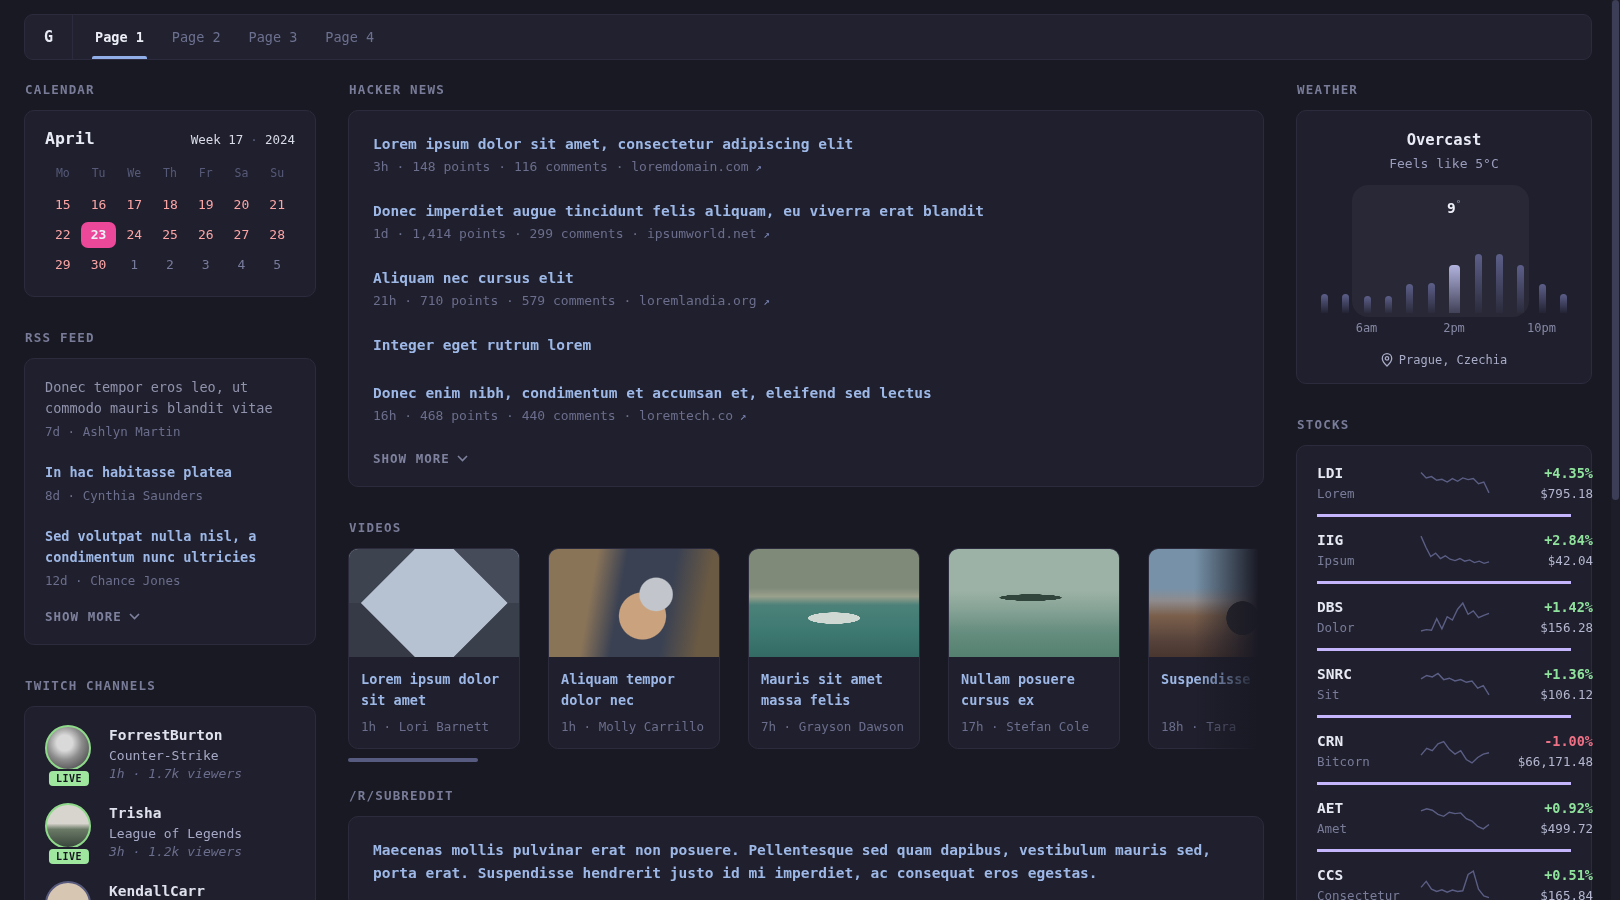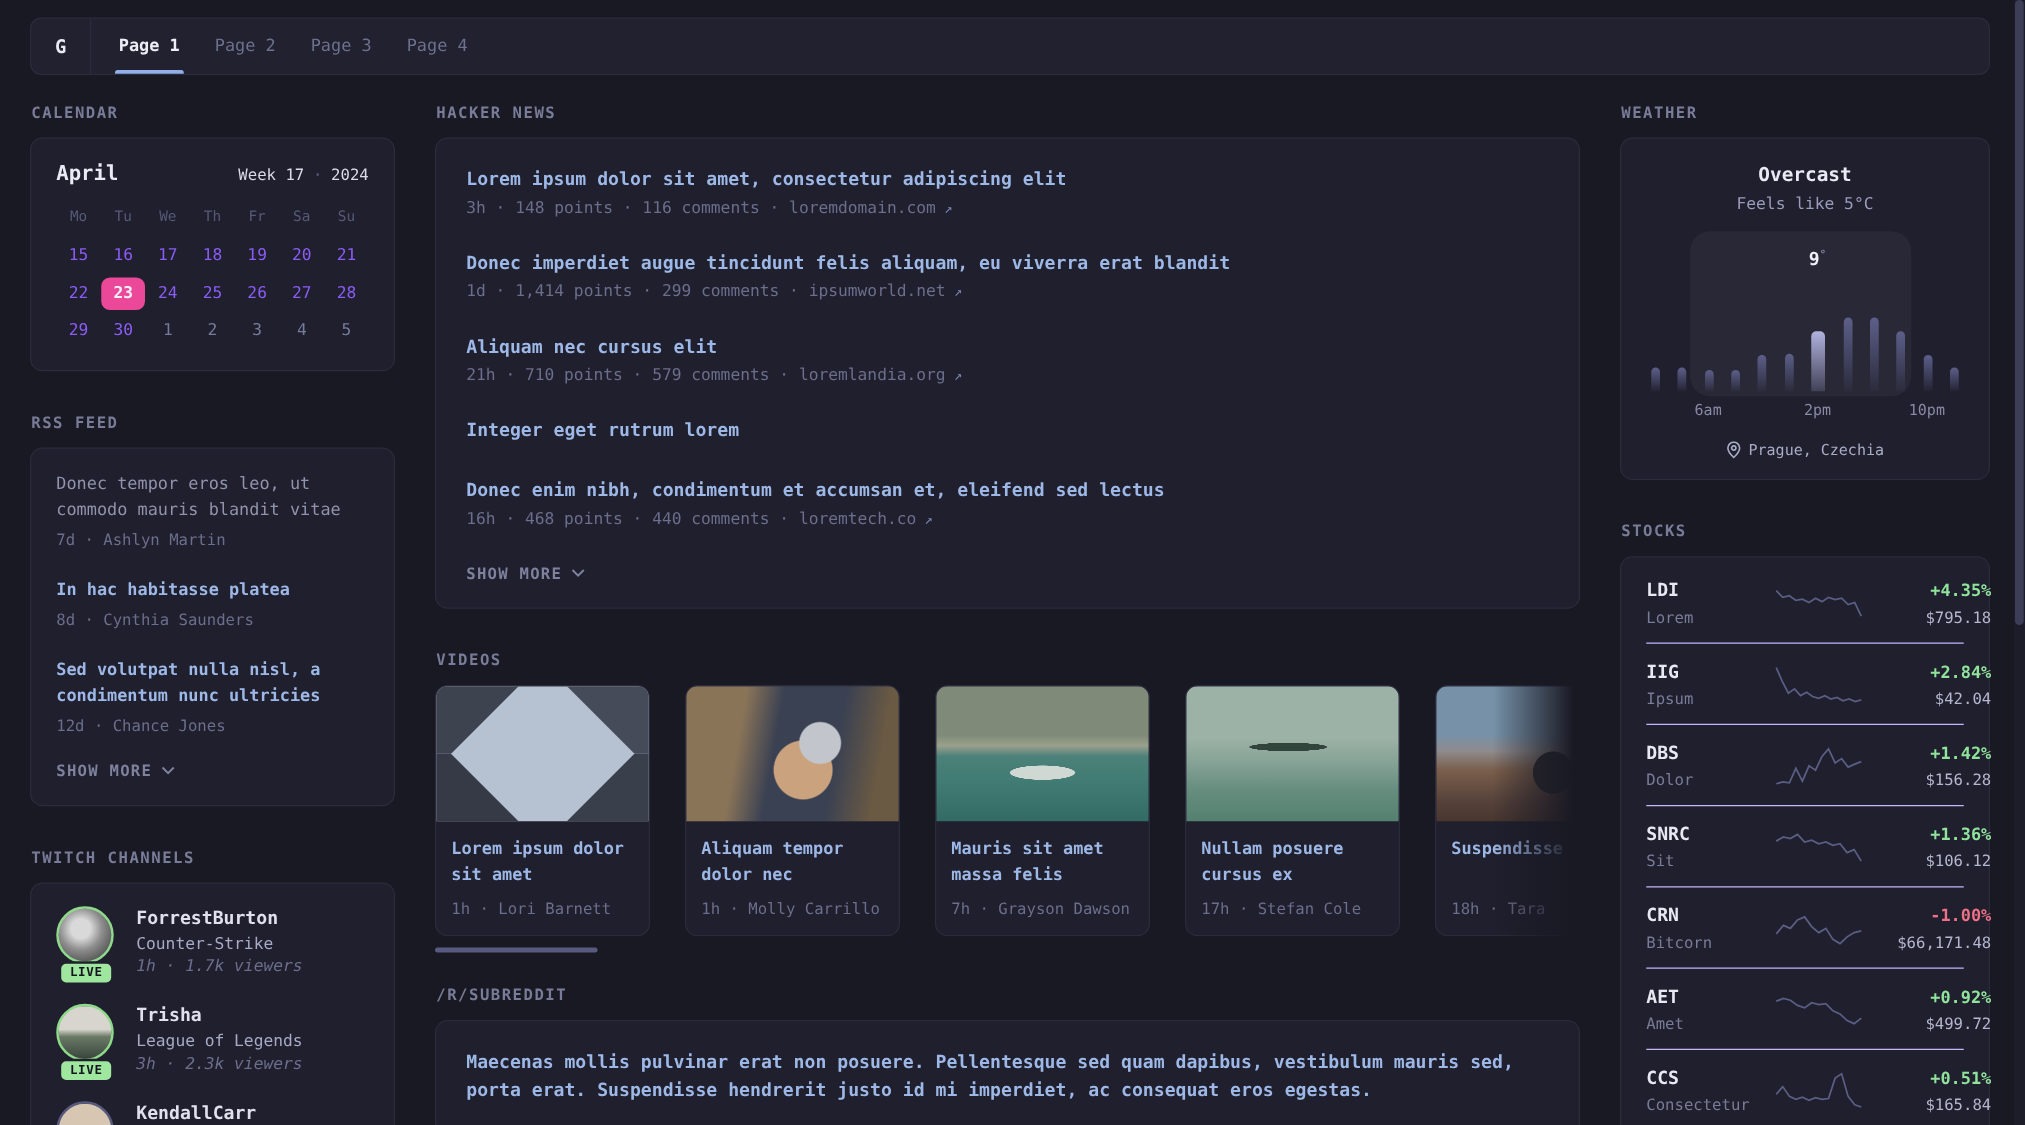--- a/index.html
+++ b/index.html
@@ -55,21 +55,21 @@
     border-radius:10px;
     padding:18px 20px;
   }
   
   .cal-head { display:flex; justify-content:space-between; align-items:baseline; margin-bottom:14px; }
   .cal-month { color:#e8eaf4; font-size:16.5px; font-weight:bold; }
   .cal-week { color:#d9dbe8; font-size:12.5px; display:flex; align-items:center; gap:7px; }
   .cal-week .dot { color:#5d6080; }
   .cal-grid { display:grid; grid-template-columns:repeat(7,1fr); row-gap:4px; text-align:center; }
   .cal-wd { color:#565a78; font-size:11.5px; padding:4px 0 8px; }
-  .cal-day { color:#8b5cf6; font-size:13px; padding:6px 0; border-radius:7px; line-height:14px; }
+  .cal-day { color:#fca5a5; font-size:13px; padding:6px 0; border-radius:7px; line-height:14px; }
   .cal-day.dim { color:#787c9c; }
   .cal-day.sel { background:#ec4899; color:#eef0f8; font-weight:bold; }
   
   .feed-item { margin-bottom:20px; }
   .feed-item:last-of-type { margin-bottom:16px; }
   .feed-title {
     display:block; color:#9db8e6; font-size:13.5px; font-weight:600;
     line-height:21px; text-decoration:none; cursor:pointer;
   }
   .feed-title.read { color:#9193ad; font-weight:500; }
@@ -192,21 +192,21 @@
     color:#8789a5; font-size:12px;
   }
   .wx-loc {
     margin-top:12px; color:#a9acc7; font-size:12px;
     display:flex; justify-content:center; gap:6px;
   }
   
   .stocks-card { padding:4px 20px; }
   .stock-row {
     display:flex; align-items:center; gap:10px;
-    padding:13px 0; border-top:1px solid #c4b5fd; cursor:pointer;
+    padding:13px 0; border-top:3px solid #c4b5fd; cursor:pointer;
   }
   .stock-row:first-child { border-top:none; }
   .stock-id { width:92px; flex:0 0 92px; }
   .stock-sym { color:#e6e8f2; font-size:14.5px; font-weight:bold; line-height:20px; }
   .stock-name { color:#797c98; font-size:12.5px; margin-top:3px; }
   .stock-spark { flex:1 1 auto; display:flex; justify-content:center; }
   .stock-right { width:92px; flex:0 0 92px; text-align:right; }
   .stock-change { font-size:13.5px; font-weight:bold; line-height:20px; }
   .stock-change.up { color:#90e39c; }
   .stock-change.down { color:#ee7186; }
@@ -314,21 +314,21 @@
             </div>
           </div>
           <div class="tw-row">
             <div class="tw-avwrap">
               <div class="tw-avatar av-2 live"></div>
               <span class="live-badge">LIVE</span>
             </div>
             <div>
               <a class="tw-name">Trisha</a>
               <div class="tw-game">League of Legends</div>
-              <div class="tw-meta">3h · 2.3k viewers</div>
+              <div class="tw-meta">3h · 1.2k viewers</div>
             </div>
           </div>
           <div class="tw-row">
             <div class="tw-avwrap">
               <div class="tw-avatar av-3"></div>
             </div>
             <div>
               <a class="tw-name">KendallCarr</a>
             </div>
           </div>

